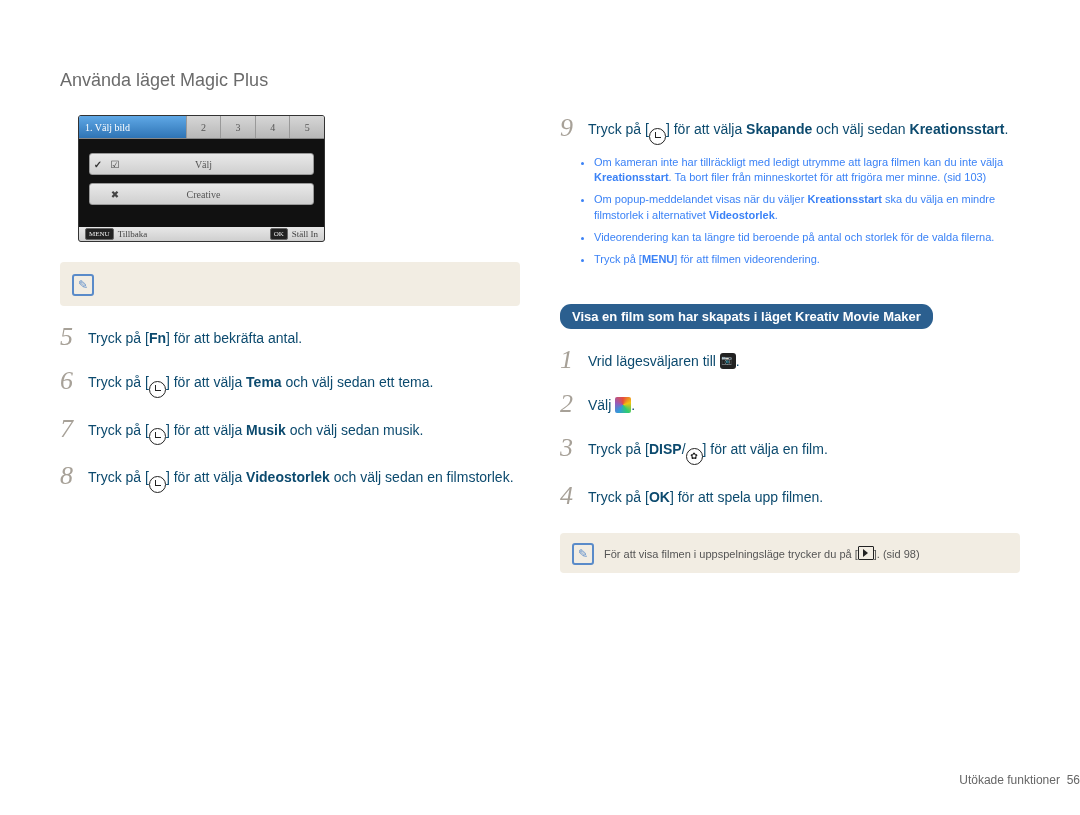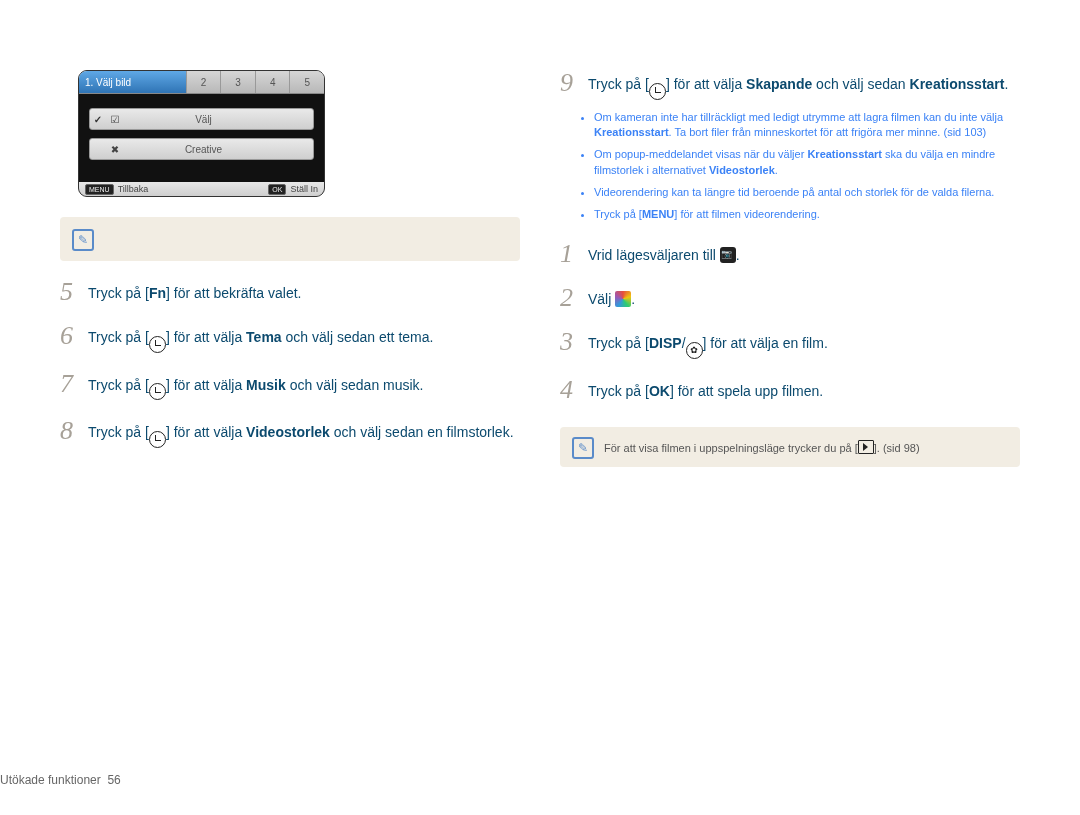--- a/index.html
+++ b/index.html
@@ -28,24 +28,25 @@
   }
   .col {
     width: 470px;
   }
 
   
   .cam-ui {
     width: 245px;
     margin-left: 18px;
     border: 1px solid #333;
-    border-radius: 9px;
+    border-radius: 3px;
     overflow: hidden;
     background: #1a1a1a;
     box-shadow: 0 0 0 1px #888 inset;
+    font-family: Liberation Serif, serif;
   }
   .cam-tabs {
     display: flex;
     height: 22px;
     font-size: 10px;
     background: linear-gradient(#e7e7e7,#c0c0c0);
     border-bottom: 1px solid #888;
   }
   .cam-tab {
     flex: 1;
@@ -270,30 +271,32 @@
     gap: 10px;
     font-size: 11px;
     color: #555;
   }
 
   
   .page-footer {
     position: absolute;
     bottom: 28px;
     left: 0; right: 0;
-    text-align: left;
+    text-align: right;
     font-size: 12px;
     color: #666;
+    padding-left: 23px;
   }
 </style>
 </head>
 <body>
 
 <div class="page">
 
+  <div class="header-title">Använda läget Magic Plus</div>
 
   <div class="two-col">
 
     <div class="col">
 
       <div class="cam-ui">
         <div class="cam-tabs">
           <div class="cam-tab active">1. Välj bild</div>
           <div class="cam-tab">2</div>
           <div class="cam-tab">3</div>
@@ -321,21 +324,21 @@
         </div>
       </div>
 
       <div class="note-box">
         <div class="note-icon">✎</div>
       </div>
 
       <div class="step">
         <div class="num">5</div>
         <div class="txt">
-          <span>Tryck på [</span><span class="key">Fn</span><span>] för att bekräfta valet.</span>
+          <span>Tryck på [</span><span class="key">Fn</span><span>] för att bekräfta antal.</span>
         </div>
       </div>
 
       <div class="step">
         <div class="num">6</div>
         <div class="txt">
           <span>Tryck på [</span><span class="key-round key-timer"></span><span>] för att välja </span><b>Tema</b><span> och välj sedan ett tema.</span>
         </div>
       </div>
 
@@ -372,20 +375,21 @@
           <span>Om popup-meddelandet visas när du väljer </span><b>Kreationsstart</b><span> ska du välja en mindre filmstorlek i alternativet </span><b>Videostorlek</b><span>.</span>
         </li>
         <li>
           <span>Videorendering kan ta längre tid beroende på antal och storlek för de valda filerna.</span>
         </li>
         <li>
           <span>Tryck på [</span><b class="key">MENU</b><span>] för att filmen videorendering.</span>
         </li>
       </ul>
 
+      <div class="section-pill">Visa en film som har skapats i läget Kreativ Movie Maker</div>
 
       <div class="step">
         <div class="num">1</div>
         <div class="txt">
           <span>Vrid lägesväljaren till </span><span class="dial-icon"></span><span>.</span>
         </div>
       </div>
 
       <div class="step">
         <div class="num">2</div>

